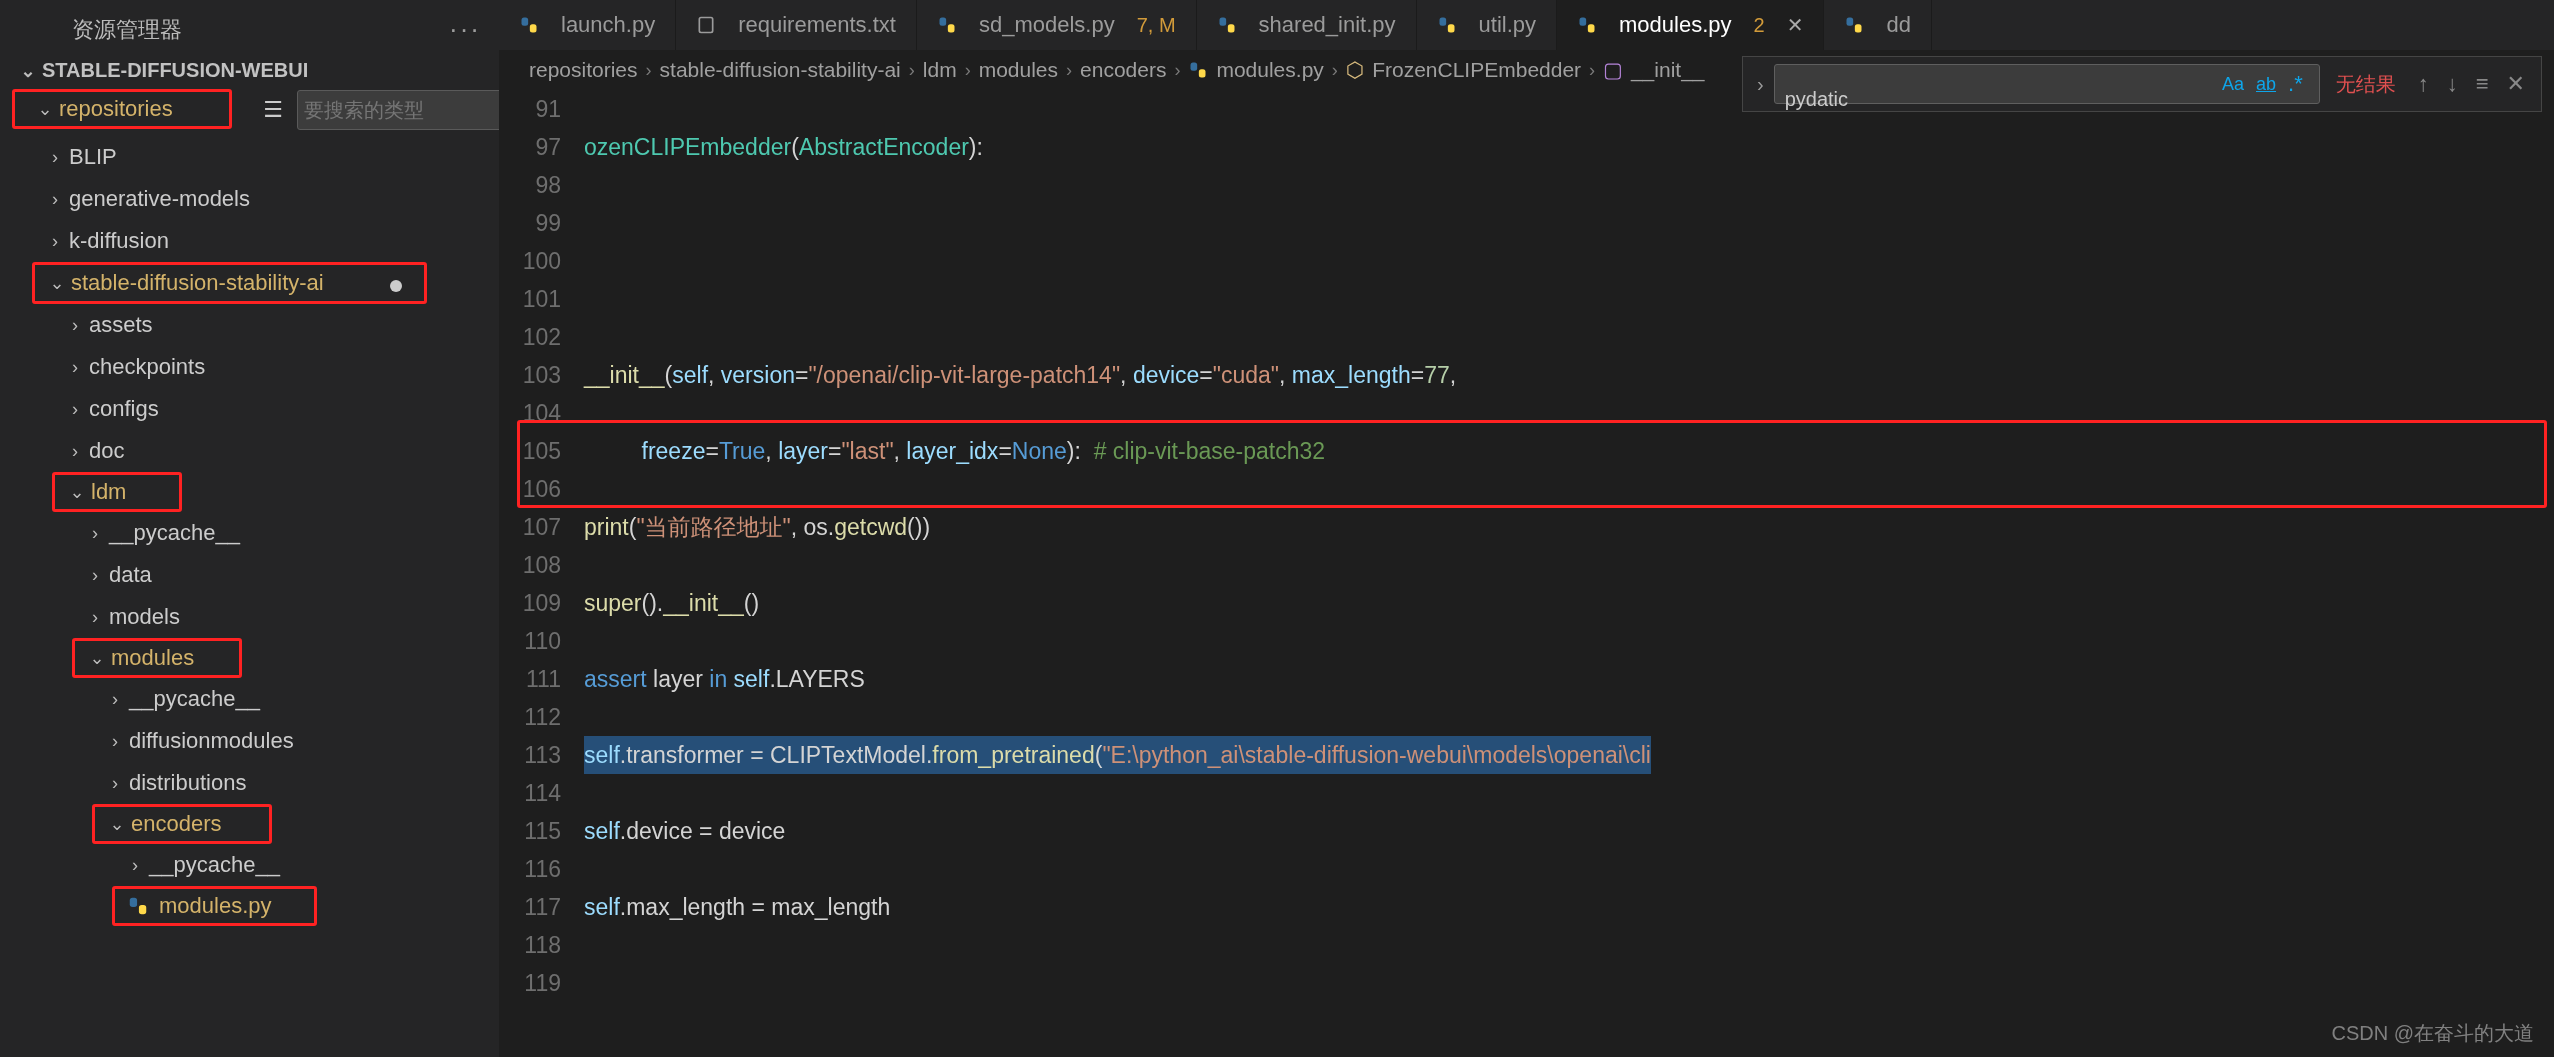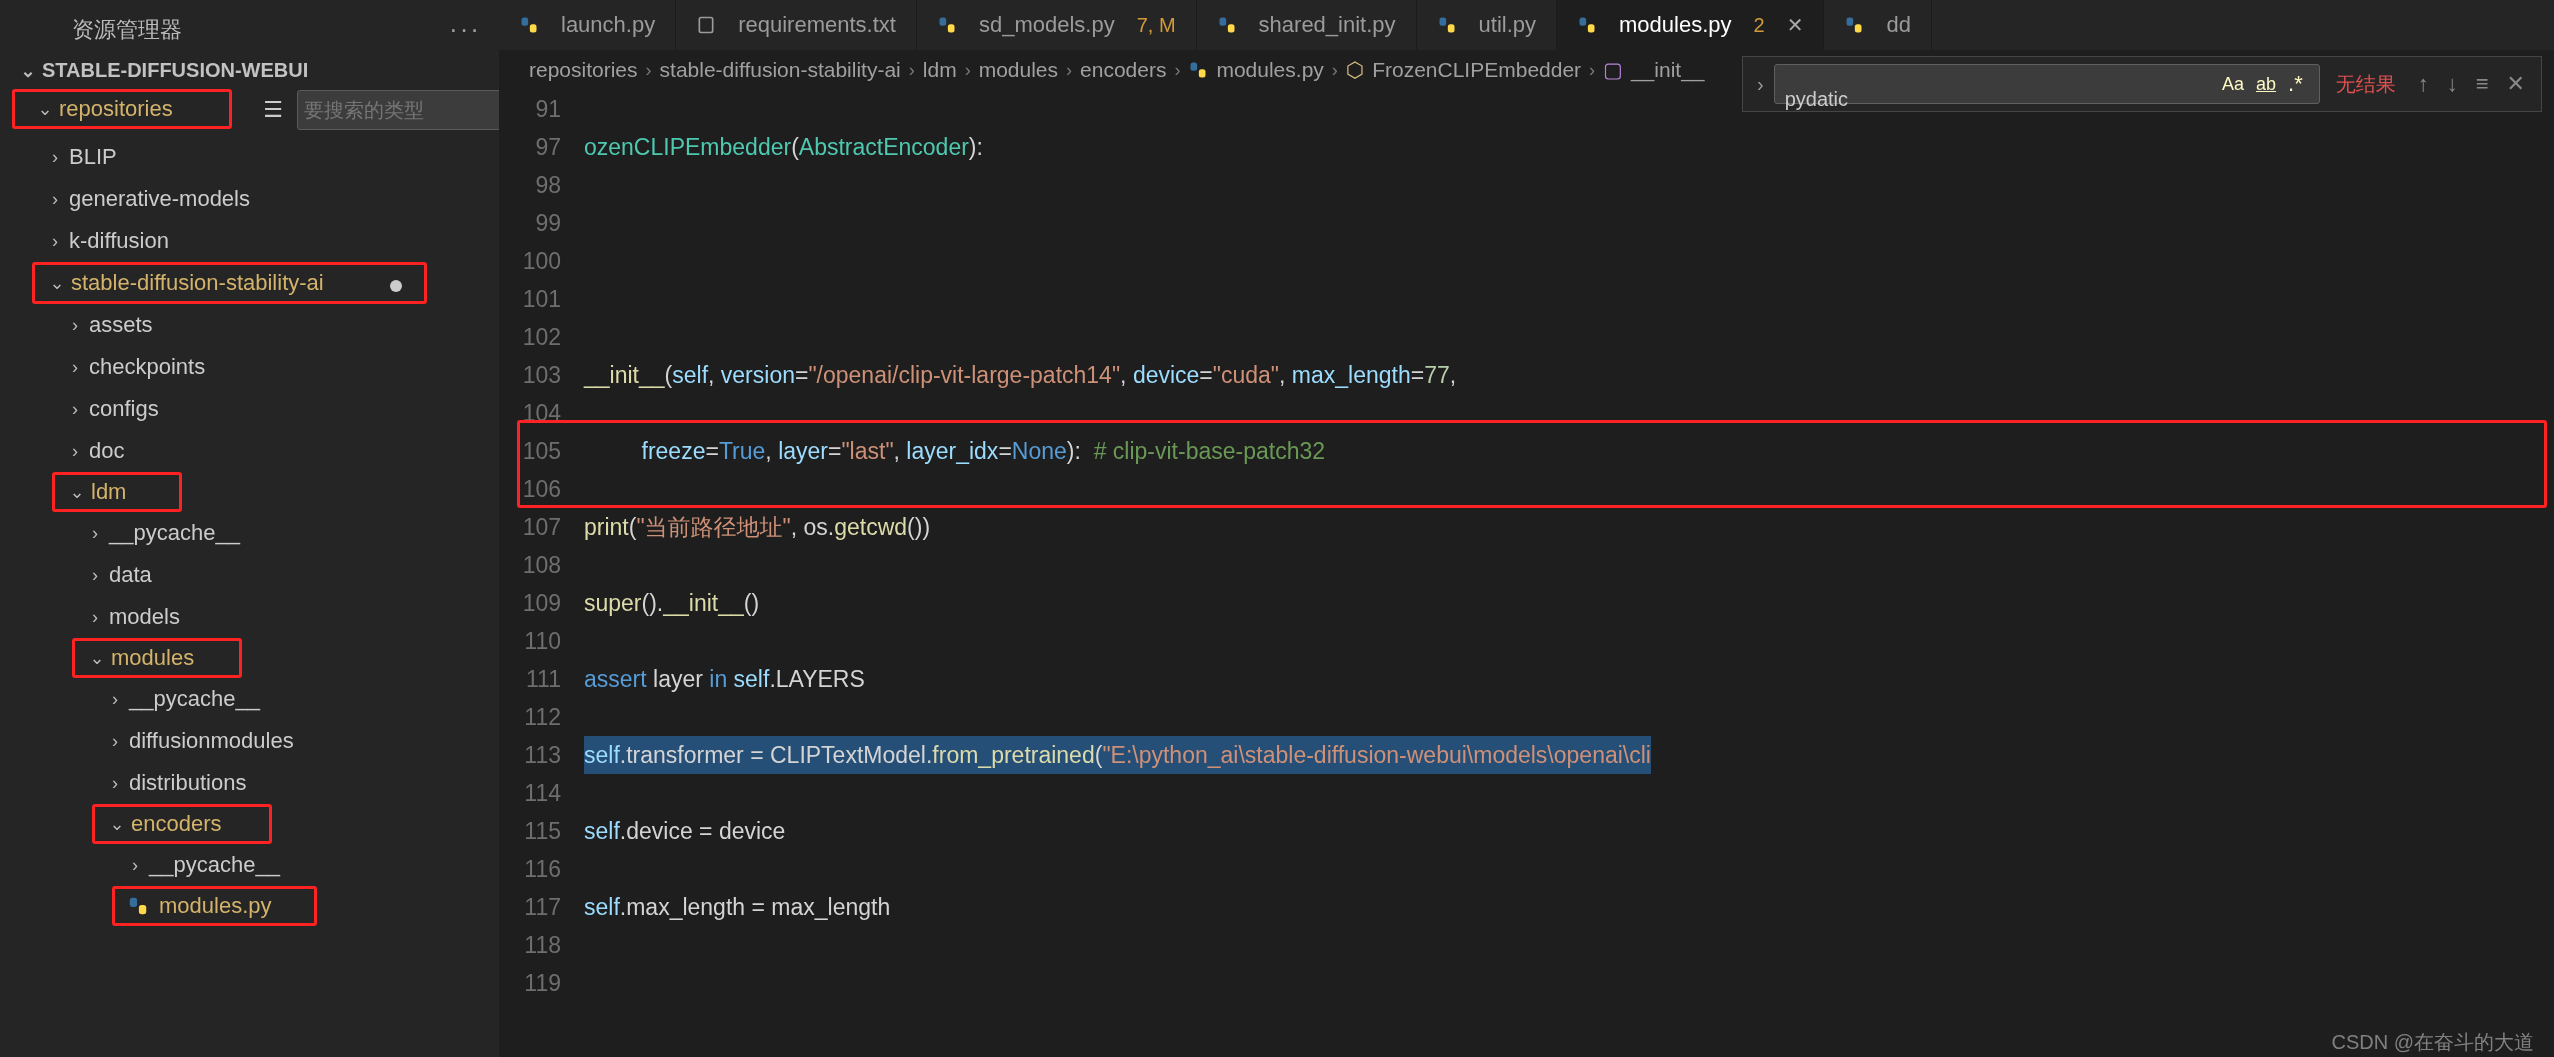--- a/index.html
+++ b/index.html
@@ -33,34 +33,34 @@
 .tab .close { color:#aaa; font-size:20px; }
 .file-ico { width:20px; height:20px; display:inline-flex; }
 
 .crumbs { display:flex; align-items:center; height:40px; padding:0 0 0 30px; color:#a0a0a0; font-size:21px; gap:8px; }
 .crumbs .sep { color:#7a7a7a; font-size:18px; }
 
 .find { position:absolute; right:12px; top:56px; width:800px; height:56px; background:#252526; border:1px solid #454545; display:flex; align-items:center; padding:0 10px; gap:6px; z-index:5; }
 .find .expand { color:#9b9b9b; font-size:20px; cursor:pointer; padding:0 4px; }
 .find-in { flex:1; display:flex; align-items:center; background:#3c3c3c; border:1px solid #5f5f5f; border-radius:3px; height:40px; padding:0 10px; }
 .find-in input { flex:1; background:transparent; border:none; outline:none; color:#ccc; font-size:20px;margin-top:30px; }
-.opt { color:#fef9c3; font-size:18px; padding:3px 6px; cursor:pointer; }
+.opt { color:#0ea5e9; font-size:18px; padding:3px 6px; cursor:pointer; }
 .opt.star{font-size:22px;}
 .find .result { color:#e05050; font-size:20px; padding:0 10px; white-space:nowrap; }
 .find .nav { color:#888; font-size:22px; padding:0 6px; cursor:pointer; }
 
 .code { flex:1; overflow:hidden; font-family:Consolas,"Courier New",monospace; font-size:23px; line-height:38px; position:relative; }
 .gutter { position:absolute; left:0; top:0; width:80px; text-align:right; color:#6e6e6e; }
 .gutter div { height:38px; padding-right:18px; }
 .lines { margin-left:85px; white-space:pre; color:#d4d4d4; }
 .lines .l { height:38px; }
 .sk{color:#569cd6}.sf{color:#dcdcaa}.sv{color:#9cdcfe}.ss{color:#ce9178}.sn{color:#b5cea8}.sc{color:#6a9955}.st{color:#4ec9b0}.sb{color:#569cd6}
 .sel-line { background:#264f78; display:inline-block; }
 .red-code { position:absolute; border:3px solid #ff2222; border-radius:3px; }
-.watermark{position:absolute;right:20px;bottom:1px;color:#808080;font-size:20px;}
+.watermark{position:absolute;right:20px;bottom:10px;color:#808080;font-size:20px;}
 </style>
 </head>
 <body>
 
 <div class="sidebar">
   <div class="sb-header">
     <span>资源管理器</span>
     <span class="more">···</span>
   </div>
   <div class="sb-title">

